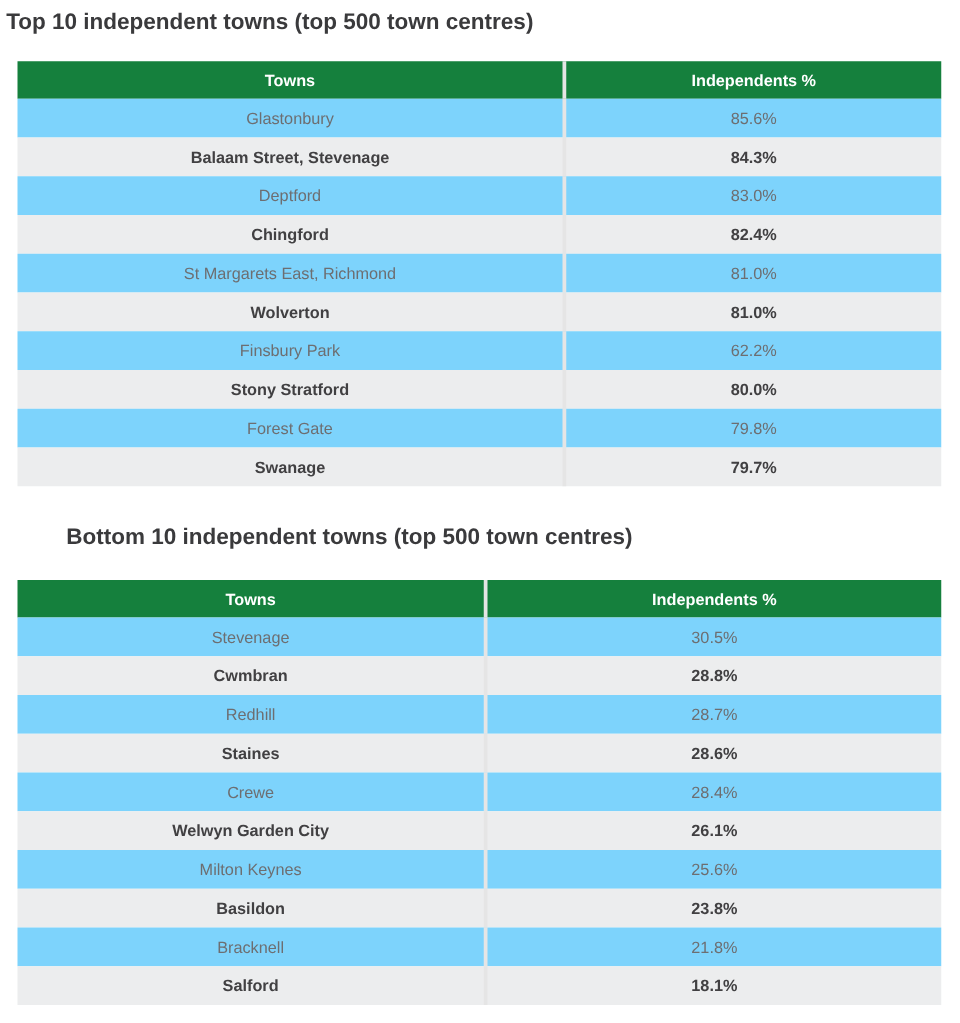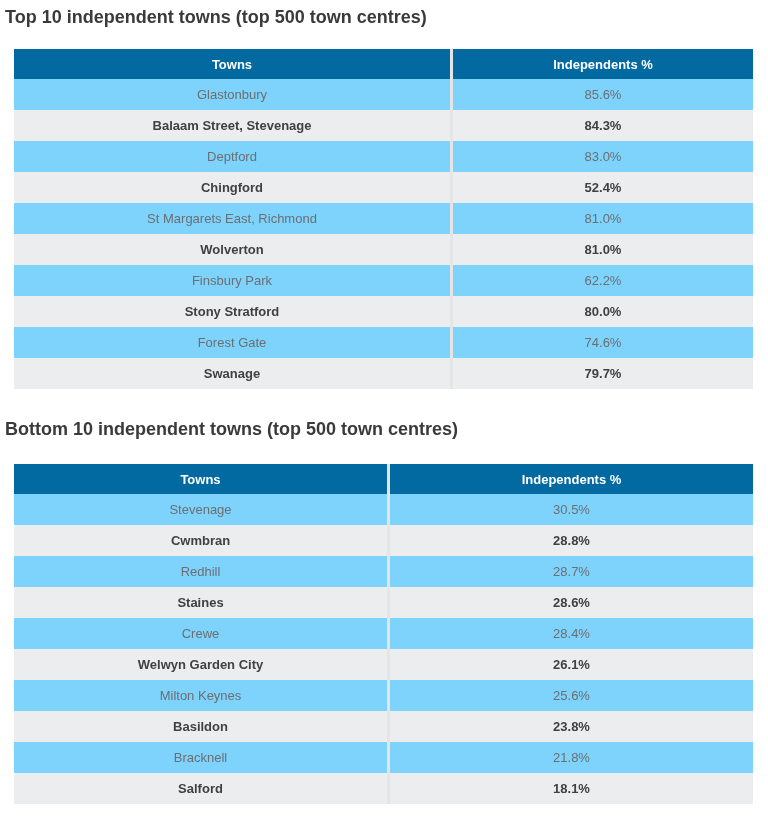--- a/index.html
+++ b/index.html
@@ -14,33 +14,33 @@
 
   .section-title {
     font-size: 18px;
     line-height: 22px;
     font-weight: 700;
     color: #3a3a3c;
     padding-left: 5px;
     letter-spacing: 0;
   }
   .section-title.first { padding-top: 6px; }
-  .section-title.second { margin-top: 29px; }
+  .section-title.second { margin-top: 29px; margin-left: 48px; }
 
   .data-table {
     margin-left: 14px;
     width: 739px;
   }
   .data-table.first { margin-top: 21px; }
   .data-table.second { margin-top: 24px; }
 
   .thead {
     display: flex;
     height: 30px;
-    background: #0369a1;
+    background: #15803d;
   }
   .th {
     display: flex;
     align-items: center;
     justify-content: center;
     color: #ffffff;
     font-weight: 700;
     font-size: 13px;
   }
   .row {
@@ -86,41 +86,41 @@
       <div class="row">
         <div class="cell col-town">Balaam Street, Stevenage</div>
         <div class="cell col-value">84.3%</div>
       </div>
       <div class="row">
         <div class="cell col-town">Deptford</div>
         <div class="cell col-value">83.0%</div>
       </div>
       <div class="row">
         <div class="cell col-town">Chingford</div>
-        <div class="cell col-value">52.4%</div>
+        <div class="cell col-value">82.4%</div>
       </div>
       <div class="row">
         <div class="cell col-town">St Margarets East, Richmond</div>
         <div class="cell col-value">81.0%</div>
       </div>
       <div class="row">
         <div class="cell col-town">Wolverton</div>
         <div class="cell col-value">81.0%</div>
       </div>
       <div class="row">
         <div class="cell col-town">Finsbury Park</div>
         <div class="cell col-value">62.2%</div>
       </div>
       <div class="row">
         <div class="cell col-town">Stony Stratford</div>
         <div class="cell col-value">80.0%</div>
       </div>
       <div class="row">
         <div class="cell col-town">Forest Gate</div>
-        <div class="cell col-value">74.6%</div>
+        <div class="cell col-value">79.8%</div>
       </div>
       <div class="row">
         <div class="cell col-town">Swanage</div>
         <div class="cell col-value">79.7%</div>
       </div>
     </div>
   </div>
 
   <h1 class="section-title second">Bottom 10 independent towns (top 500 town centres)</h1>
 

